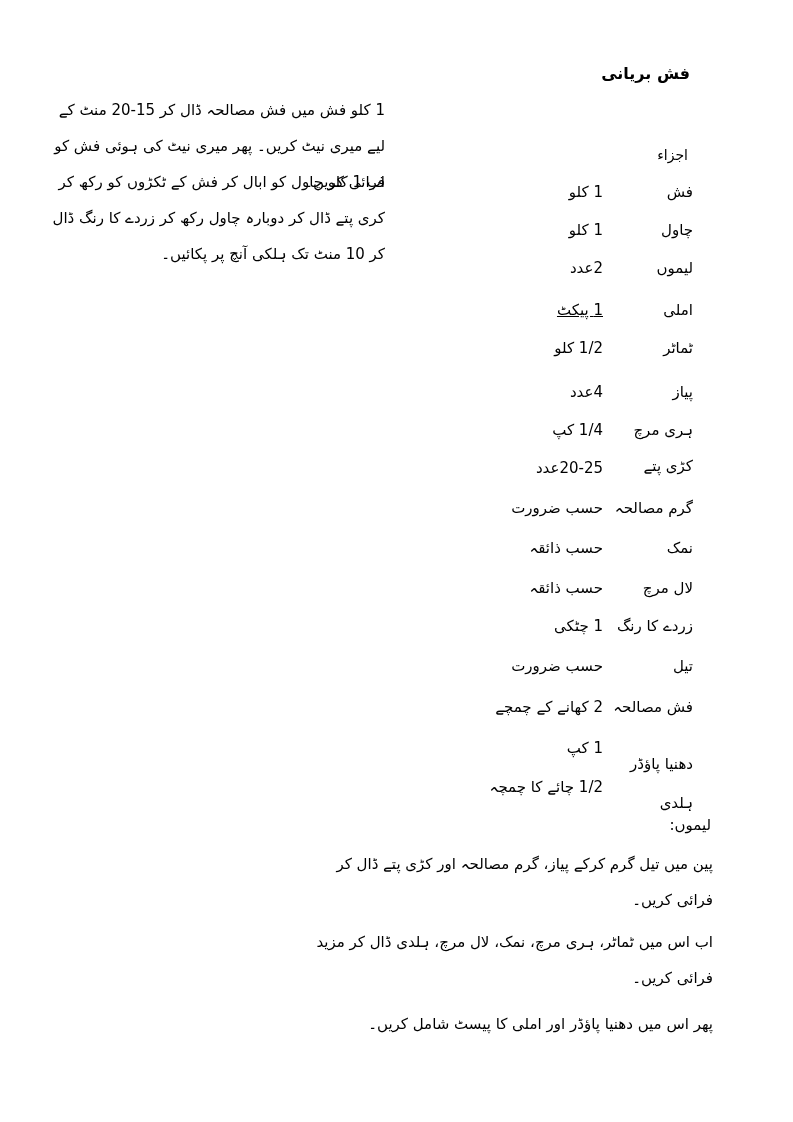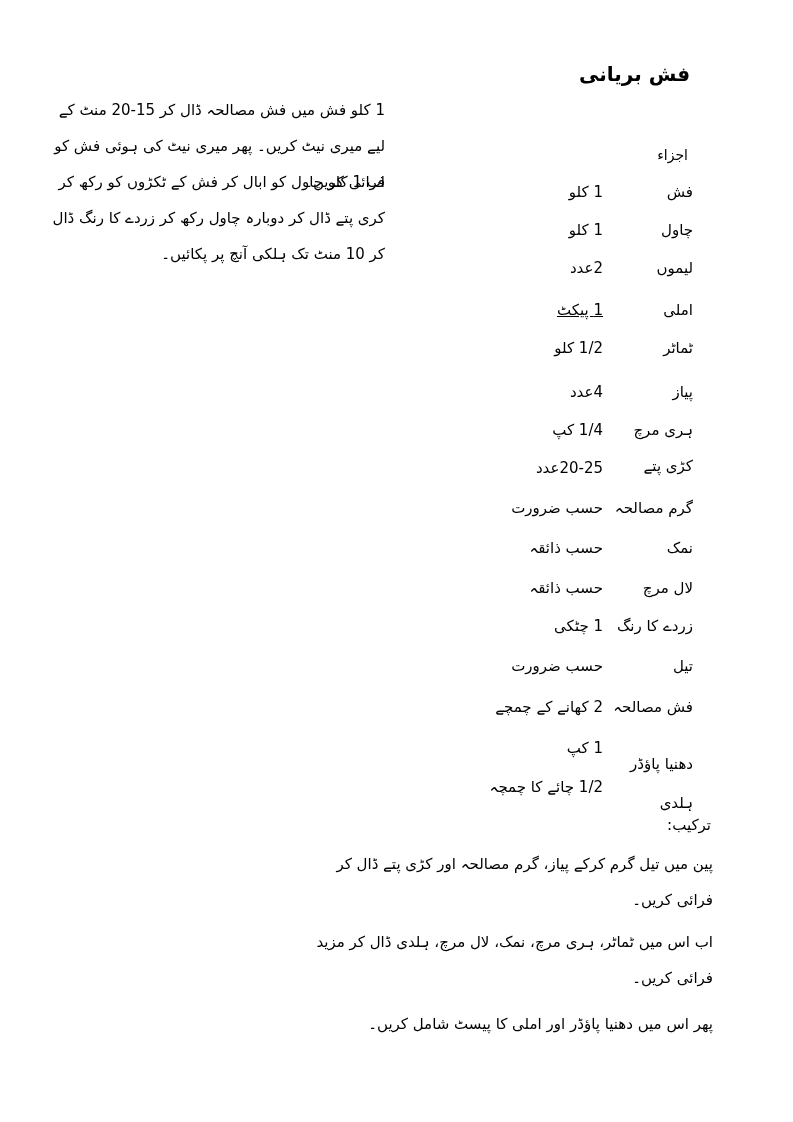--- a/index.html
+++ b/index.html
@@ -1,19 +1,19 @@
 <!DOCTYPE html>
 <html><head>
   <meta charset="utf-8">
   <style>
     html, body { margin: 0; padding: 0; background: #ffffff; }
     body { width: 793px; height: 1122px; position: relative; overflow: hidden;
            font-family: "DejaVu Sans", sans-serif; color: #000; }
     .u { direction: rtl; unicode-bidi: plaintext; white-space: nowrap; position: absolute; font-size: 15px; line-height: 20px; }
-    .title { right: 103px; top: 64px; font-size: 20px; font-weight: bold; }
+    .title { right: 103px; top: 64px; font-size: 16px; font-weight: bold; }
     .section { right: 105px; top: 145px; font-size: 14px; }
     .ing-name { right: 100px; }
     .ing-qty { right: 190px; }
     .left-para { direction: rtl; position: absolute; left: 40px; width: 345px; font-size: 15px; line-height: 36px; text-align: right; }
     .method { direction: rtl; position: absolute; right: 80px; width: 400px; font-size: 15px; line-height: 36px; text-align: right; }
   </style>
 </head>
 <body>
 
 <div class="u title">فش بریانی</div>
@@ -51,17 +51,17 @@
   <div class="u ing-name" style="top:656px;">تیل</div>
   <div class="u ing-qty" style="top:656px;">حسب ضرورت</div>
   <div class="u ing-name" style="top:697px;">فش مصالحہ</div>
   <div class="u ing-qty" style="top:697px;">2 کھانے کے چمچے</div>
   <div class="u ing-name" style="top:738px;margin-top:16px;">دھنیا پاؤڈر</div>
   <div class="u ing-qty" style="top:738px;text-align:center;">1 کپ</div>
   <div class="u ing-name" style="top:777px;margin-top:16px;">ہلدی</div>
   <div class="u ing-qty" style="top:777px;">1/2 چائے کا چمچہ</div>
 </div>
 
-<div class="u" style="right:82px; top:815px;">ترکیب:</div>
+<div class="u" style="right:82px; top:815px;">لیموں:</div>
 
 <div class="method" style="top:846px;">پین میں تیل گرم کرکے پیاز، گرم مصالحہ اور کڑی پتے ڈال کر فرائی کریں۔</div>
 <div class="method" style="top:924px;">اب اس میں ٹماٹر، ہری مرچ، نمک، لال مرچ، ہلدی ڈال کر مزید فرائی کریں۔</div>
 <div class="method" style="top:1006px;">پھر اس میں دھنیا پاؤڈر اور املی کا پیسٹ شامل کریں۔</div>
 
 </body></html>

